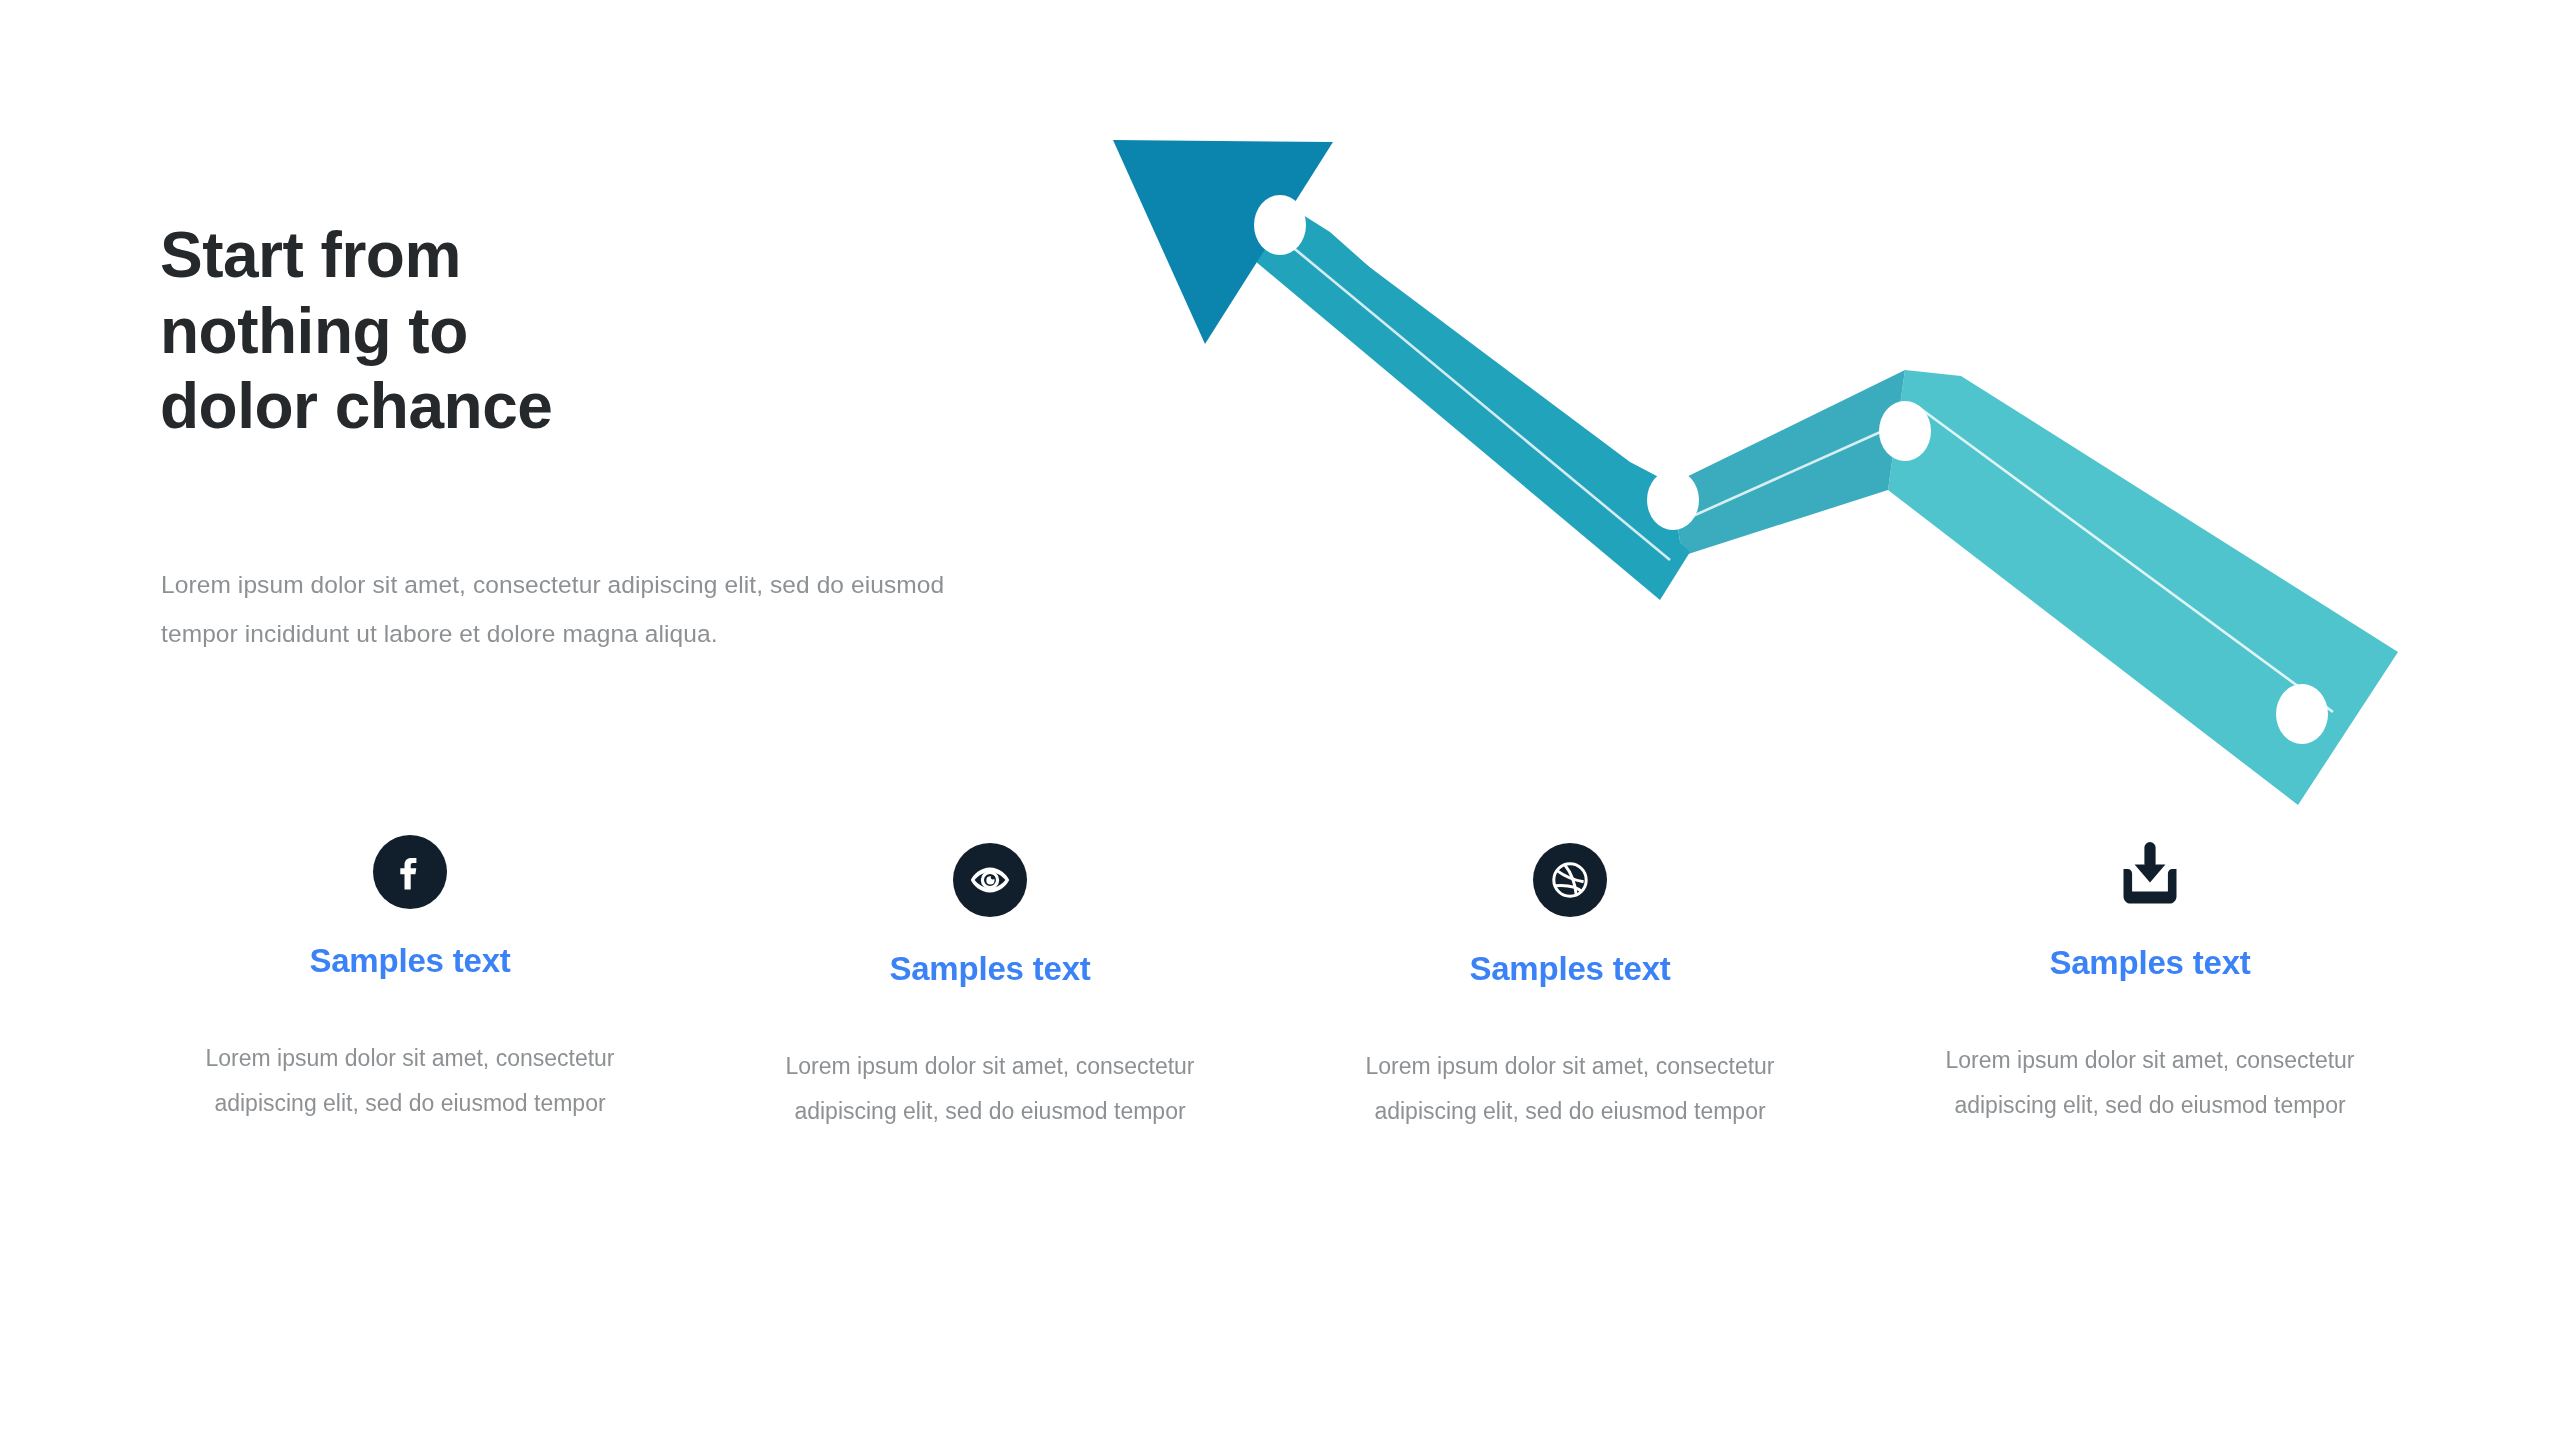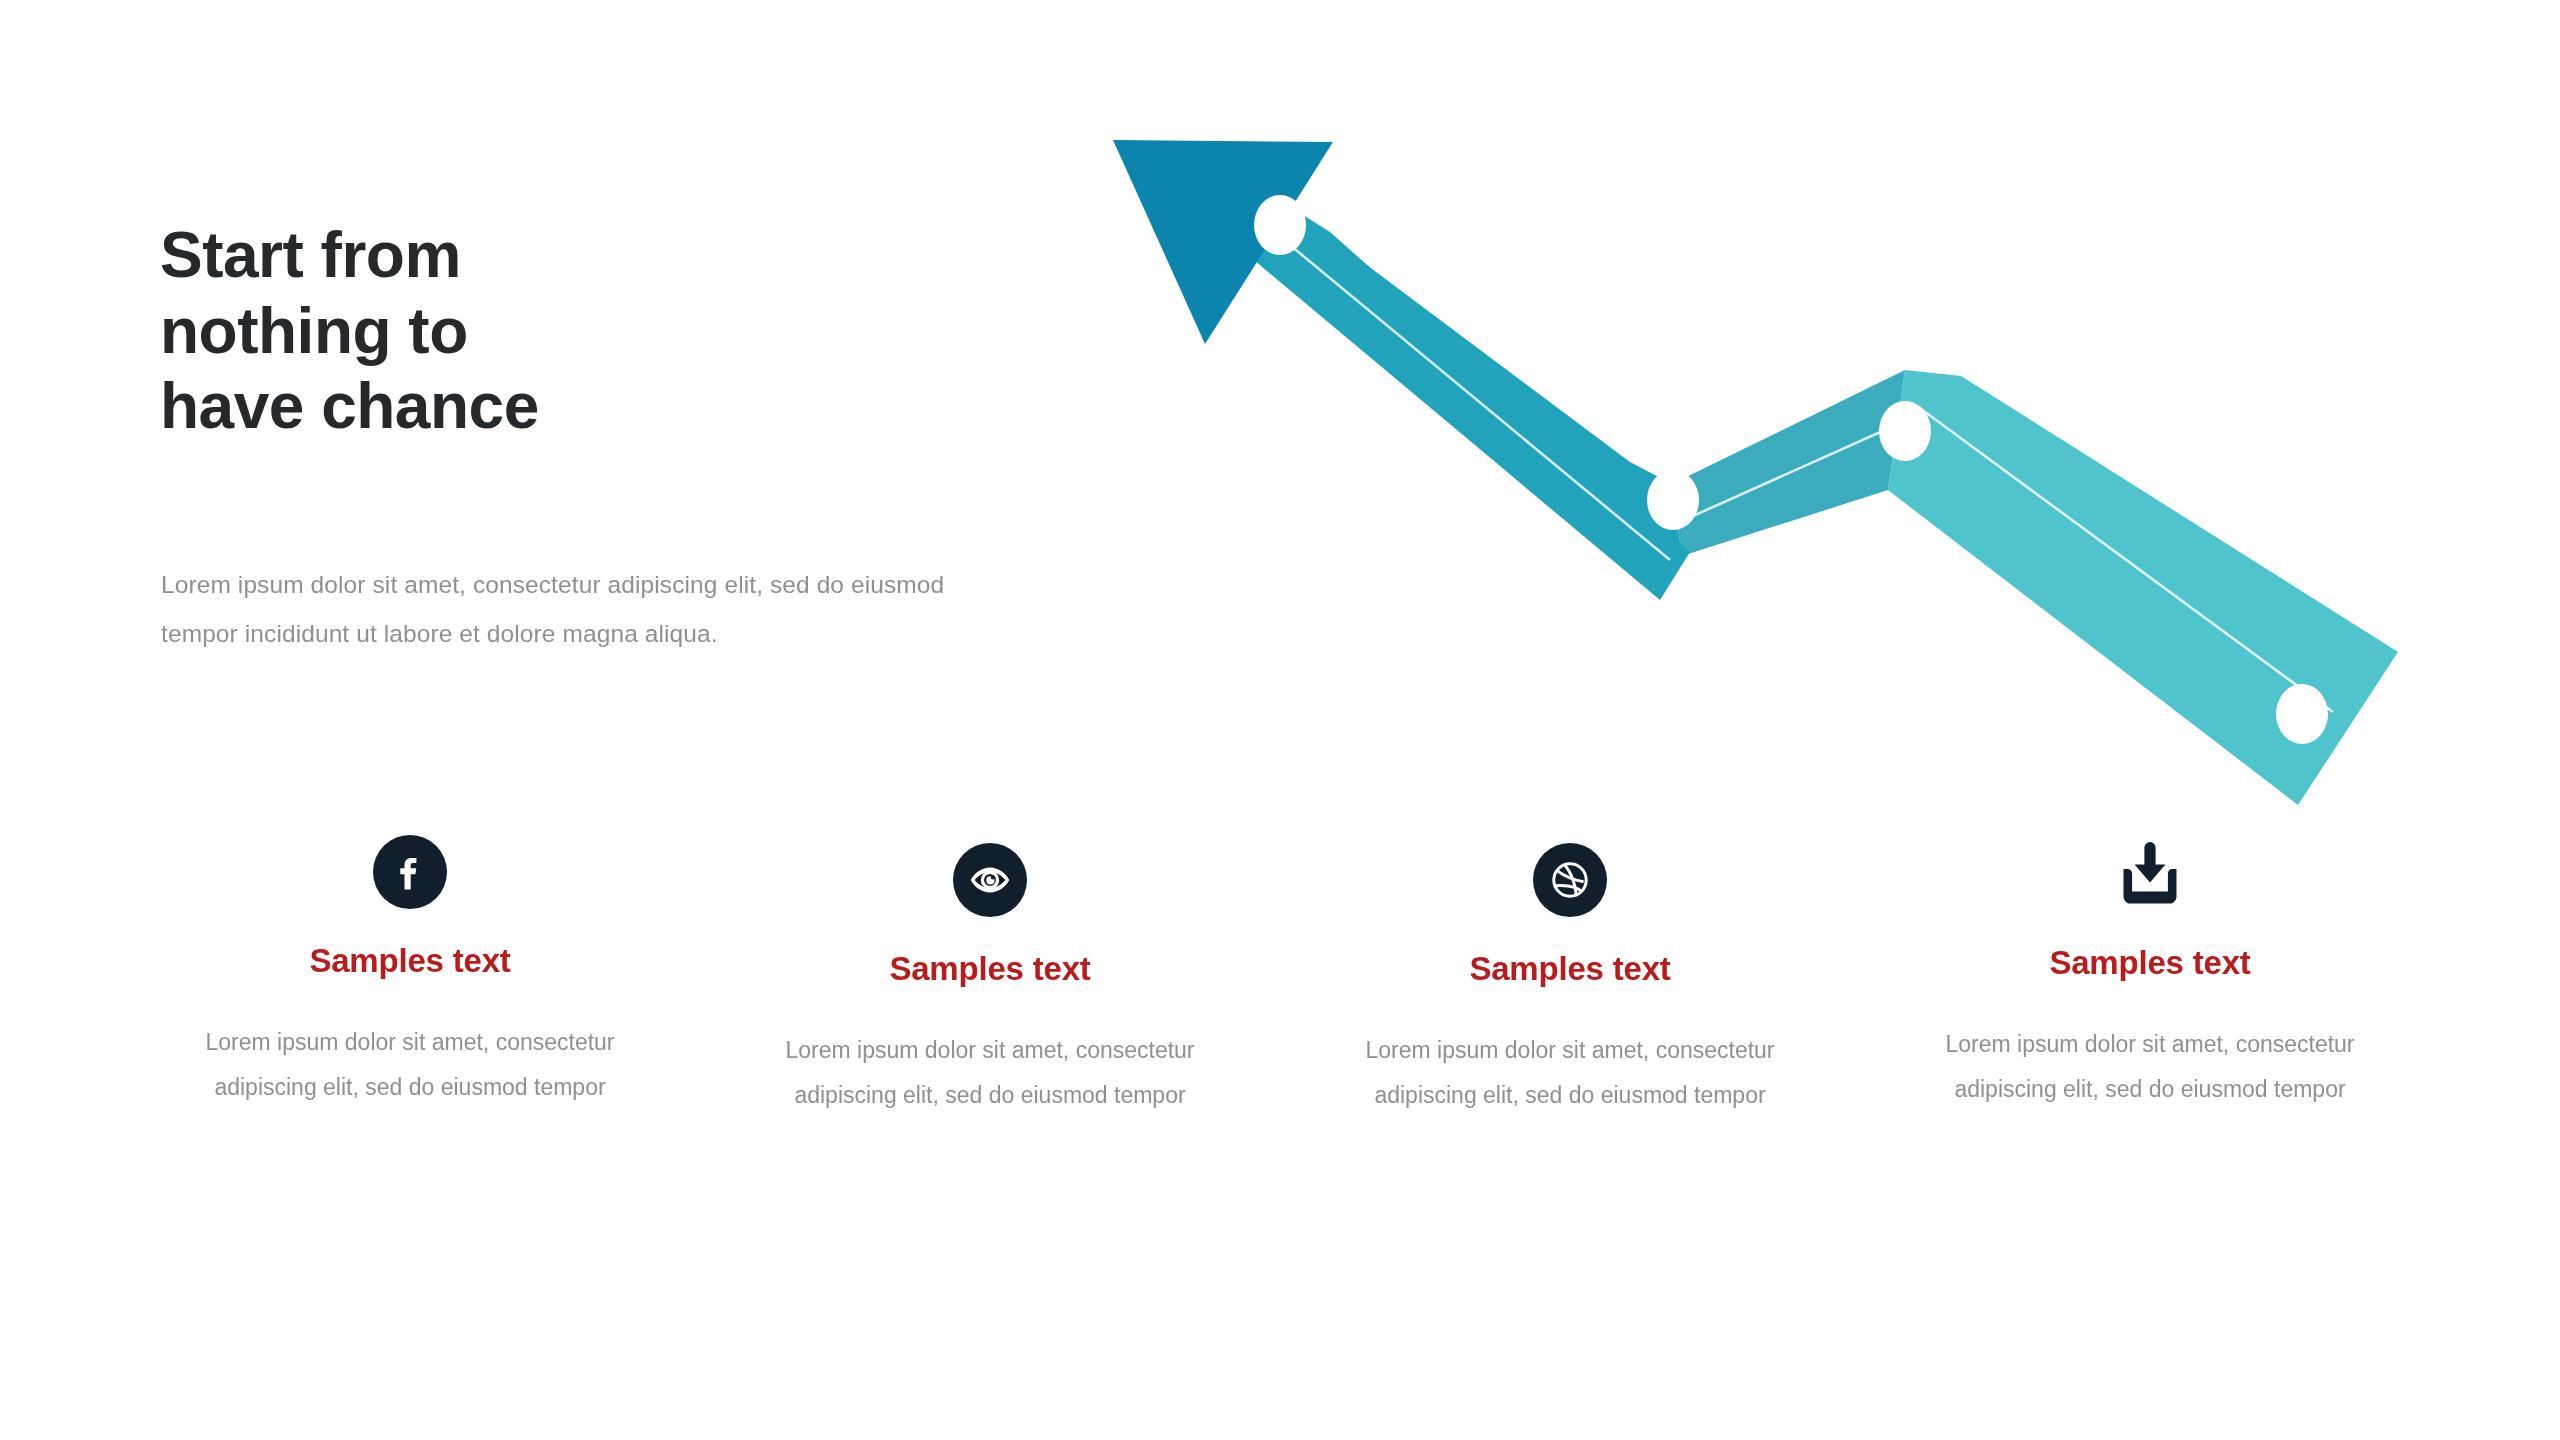--- a/index.html
+++ b/index.html
@@ -81,23 +81,23 @@
     height: 104px;
     display: flex;
     align-items: center;
     justify-content: center;
     margin-bottom: 18px;
   }
 
   .col-title {
     font-size: 33px;
     font-weight: 700;
-    color: #b91c1c;
+    color: #3b82f6;
     letter-spacing: -0.2px;
-    margin-bottom: 40px;
+    margin-bottom: 56px;
   }
 
   .col-body {
     font-size: 23px;
     line-height: 1.95;
     color: #8d9194;
     font-weight: 400;
     width: 460px;
   }
 
@@ -106,21 +106,21 @@
   .col-4 .col-icon { margin-top: 2px; }
   .col-1 .col-body { width: 440px; }
 </style>
 </head>
 <body>
 
 <div class="slide">
 
   <div class="headline">Start from
 nothing to
-have chance</div>
+dolor chance</div>
 
   <div class="intro">Lorem ipsum dolor sit amet, consectetur adipiscing elit, sed do eiusmod tempor incididunt ut labore et dolore magna aliqua.</div>
 
   <div class="arrow-wrap">
     <svg width="2560" height="1440" viewBox="0 0 2560 1440">
 
       <polygon points="1905,370 1961,376 2398,652 2298,805 1888,490" fill="#4fc4cc"></polygon>
       <line x1="1917" y1="406" x2="2333" y2="712" stroke="#ffffff" stroke-width="2.6" opacity="0.82"></line>
 
       <polygon points="1672,484 1905,370 1888,490 1682,556" fill="#3bacbe"></polygon>

